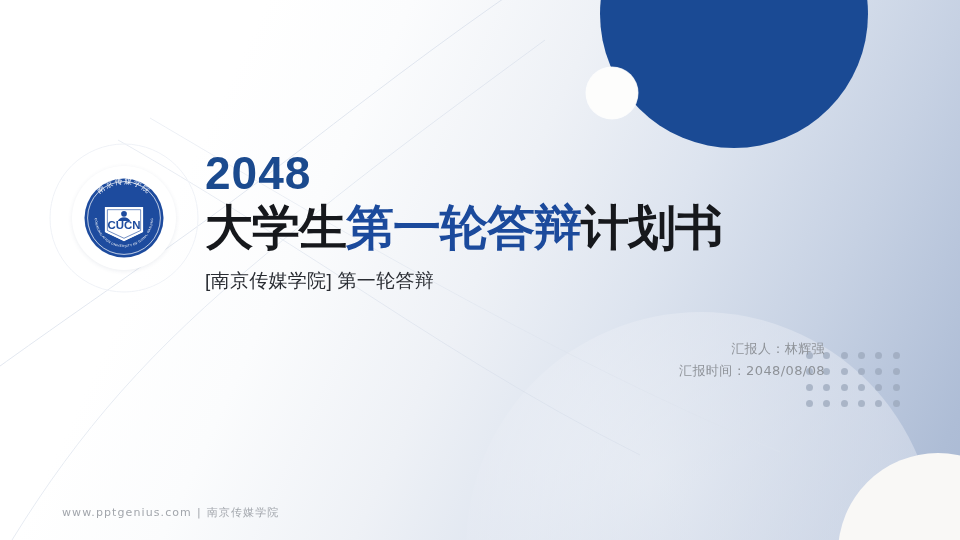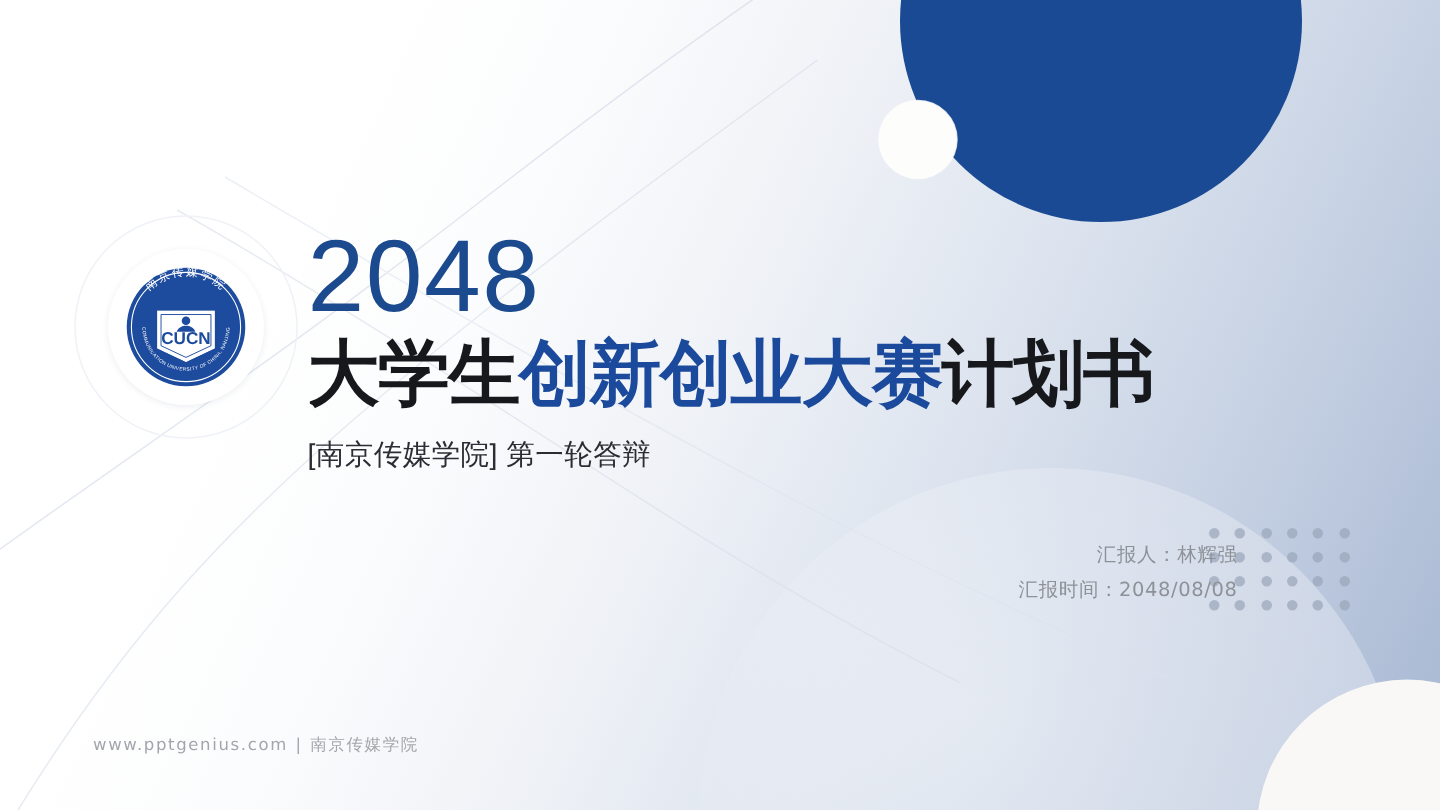--- a/index.html
+++ b/index.html
@@ -101,22 +101,22 @@
   }
 
   
   #content {
     position: absolute;
     left: 205px;
     top: 150px;
     width: 620px;
   }
   #year {
-    font-size: 68px;
-    font-weight: normal;
+    font-size: 46px;
+    font-weight: bold;
     color: #1b4a8e;
     letter-spacing: 1px;
     line-height: 1.02;
     margin: 0;
     font-family: "Liberation Sans", "DejaVu Sans", sans-serif;
   }
   #main-title {
     font-size: 48px;
     font-weight: bold;
     line-height: 1.1;
@@ -143,21 +143,21 @@
     color: #8e9298;
     letter-spacing: .4px;
     font-family: "DejaVu Sans", "Liberation Sans", sans-serif;
     text-align: right;
   }
 
   
   #footer {
     position: absolute;
     left: 62px;
-    bottom: 36px;
+    bottom: 20px;
     font-size: 11px;
     color: #a2a6ac;
     letter-spacing: 1.1px;
     font-family: "DejaVu Sans", "Liberation Sans", sans-serif;
   }
   #footer .sep { margin: 0 5px; }
 </style>
 </head>
 <body>
 
@@ -232,21 +232,21 @@
 
       <path d="M 58 126 C 78 136 90 140 100 146 C 110 140 122 136 142 126
                L 142 132 C 122 142 110 146 100 152 C 90 146 78 142 58 132 Z" fill="#1d4b9e"></path>
     </svg>
   </div>
 
   <div id="content">
     <div id="year">2048</div>
 
     <div id="main-title">
-      <span class="t-dark">大学生</span><span class="t-blue">创新创业大赛</span><span class="t-dark">计划书</span>
+      <span class="t-dark">大学生</span><span class="t-blue">第一轮答辩</span><span class="t-dark">计划书</span>
     </div>
 
     <div id="subtitle">[南京传媒学院] 第一轮答辩</div>
 
     <div id="meta">
       <div>汇报人：林辉强</div>
       <div>汇报时间：2048/08/08</div>
     </div>
   </div>
 

